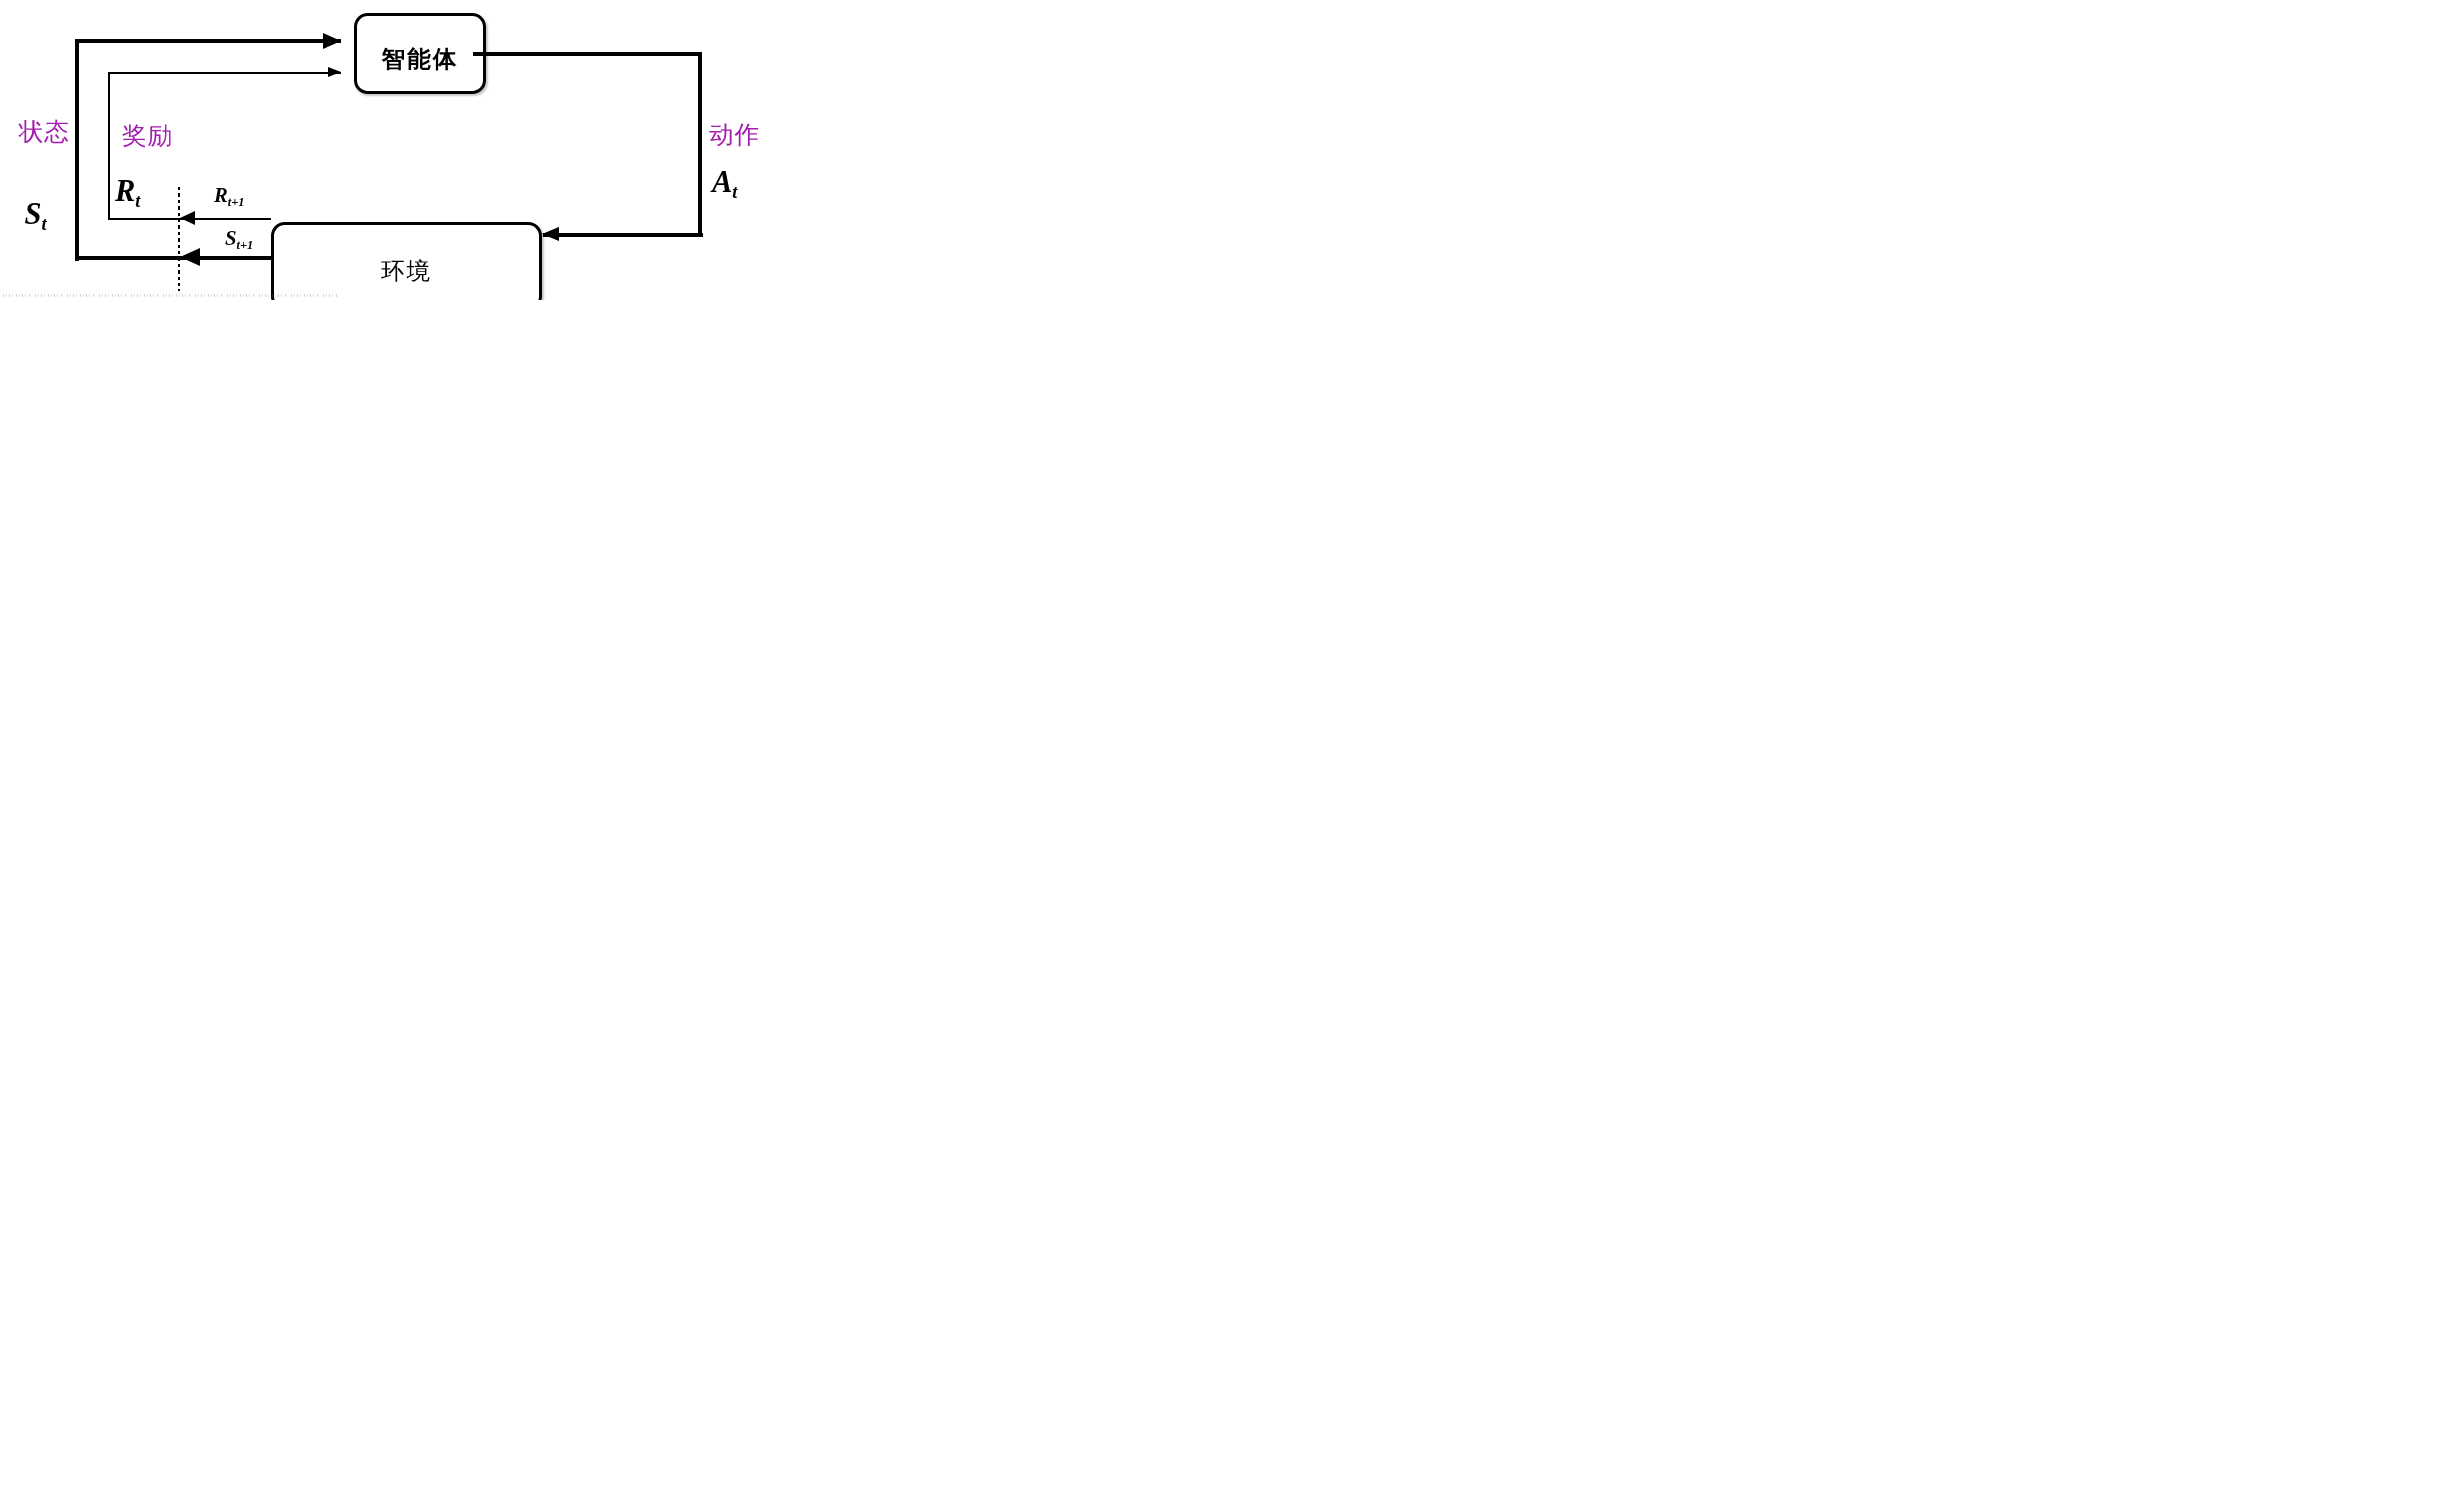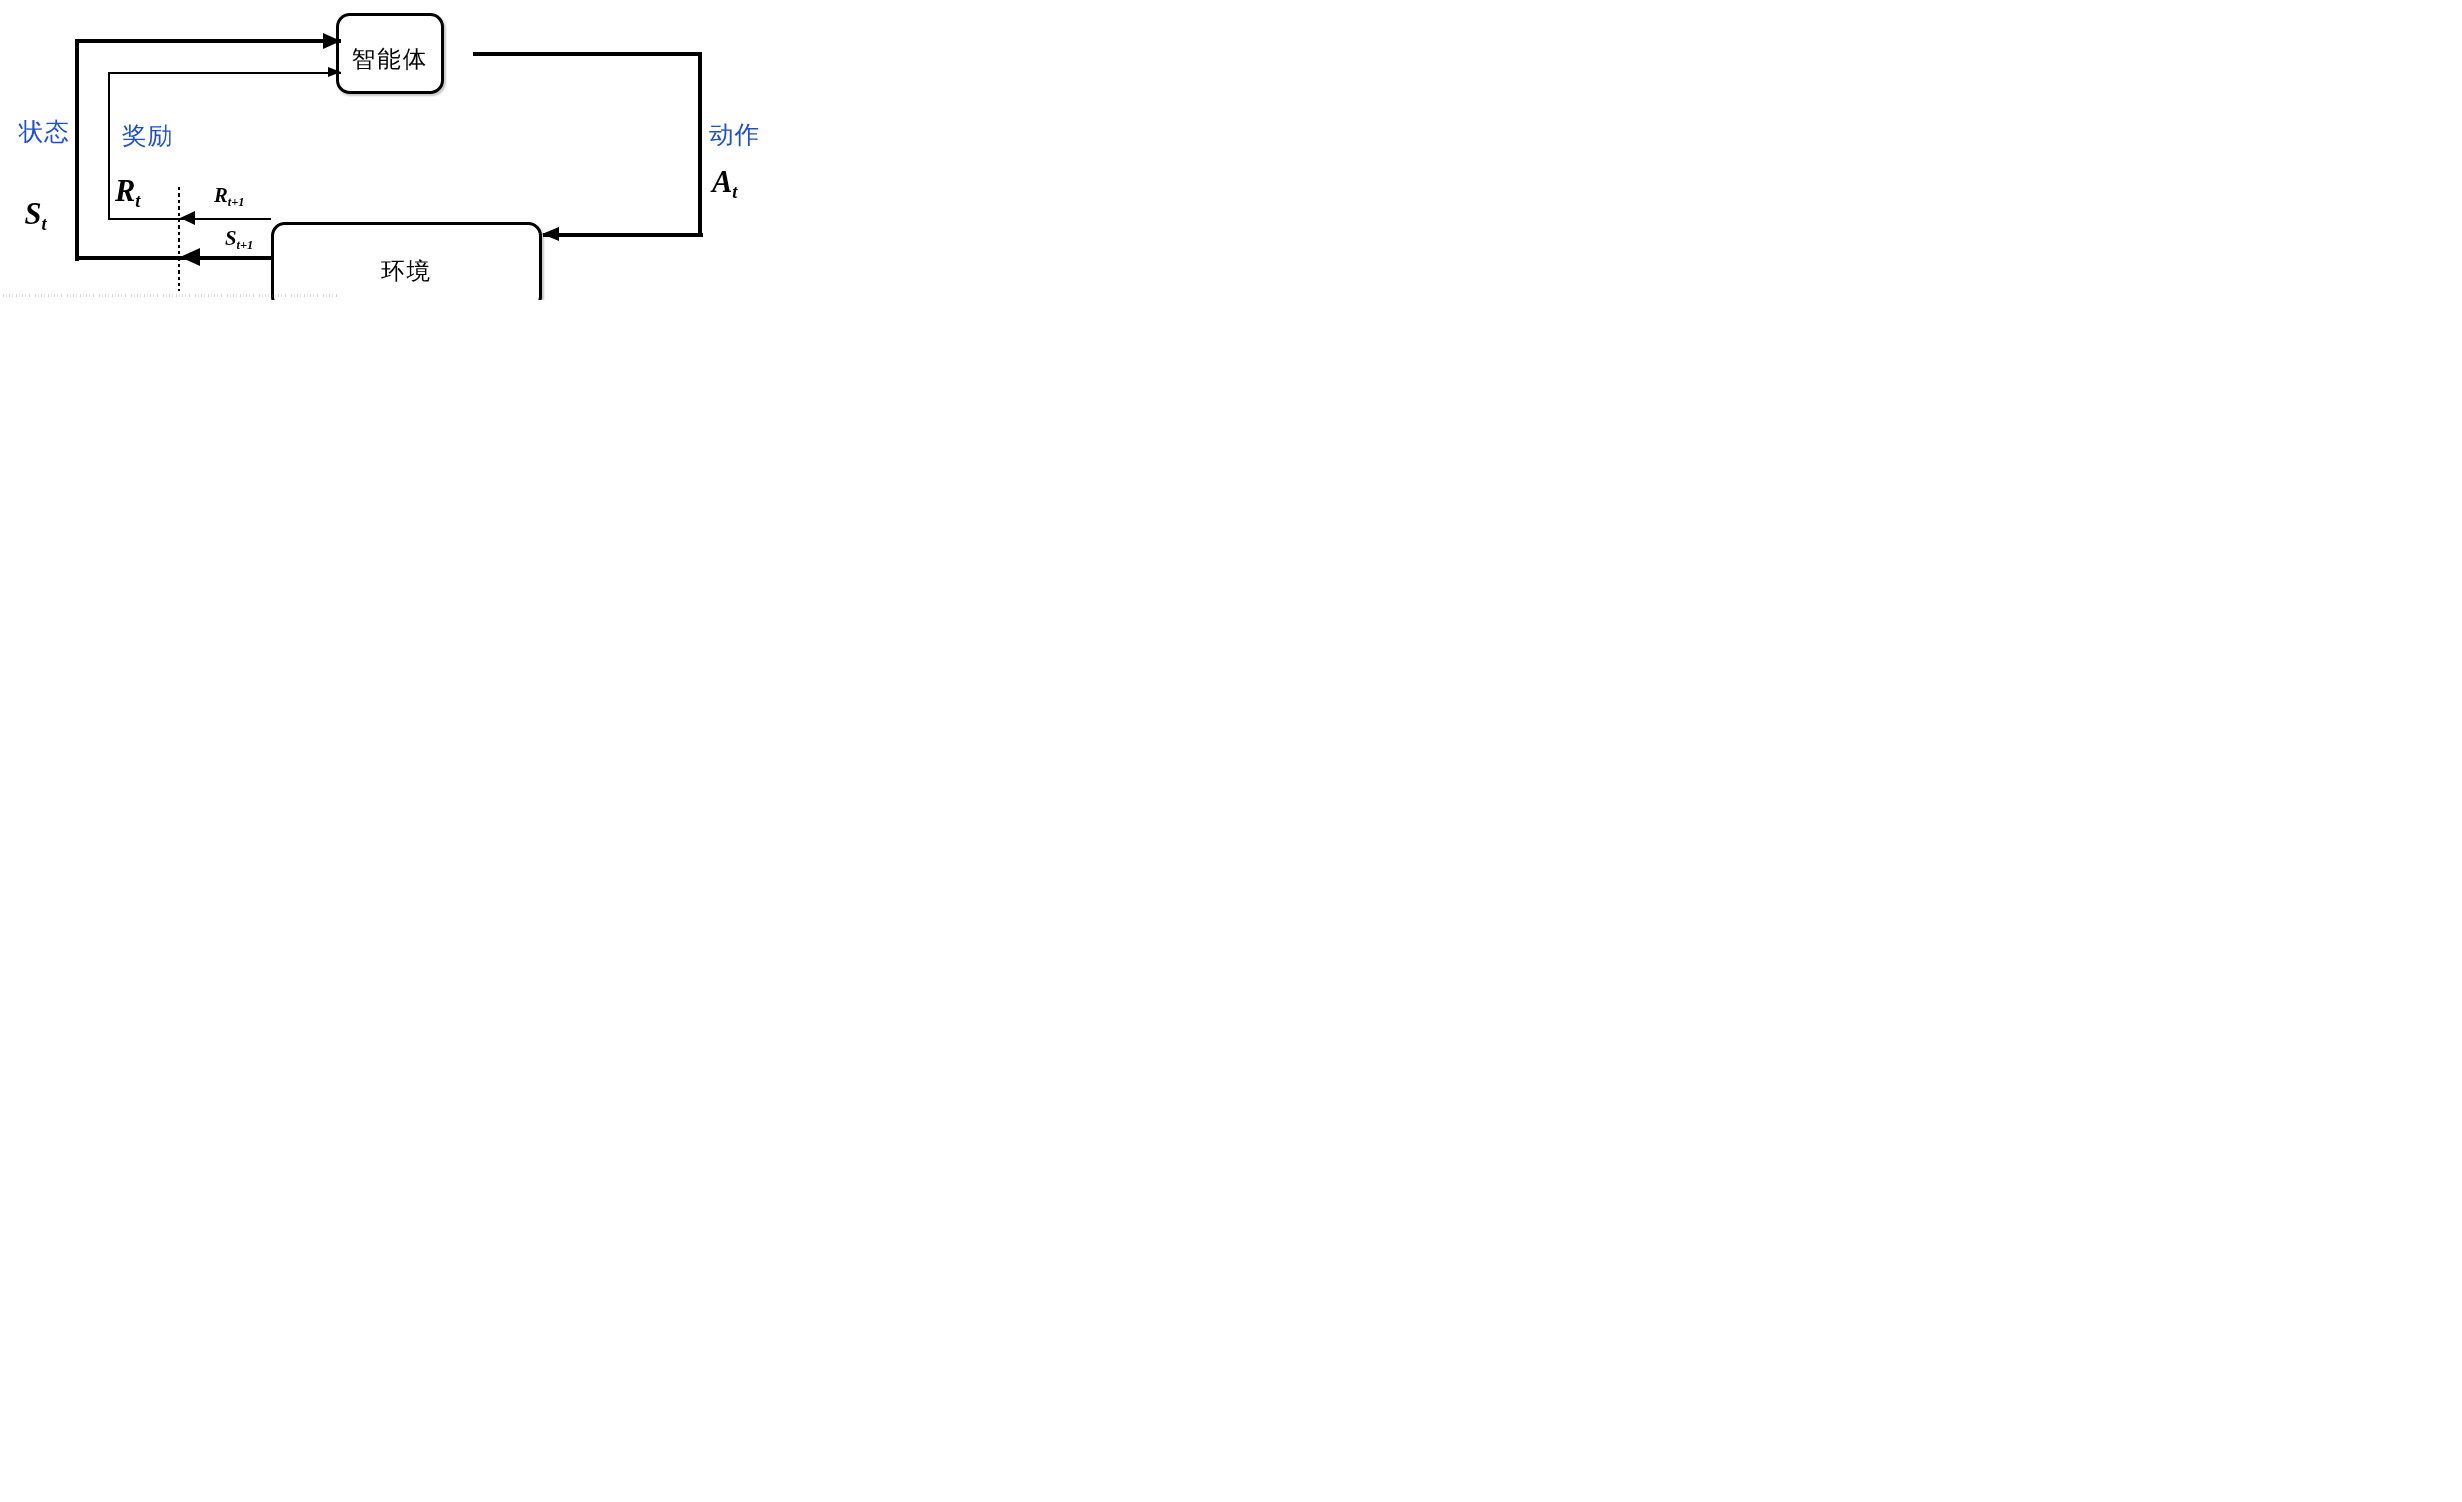--- a/index.html
+++ b/index.html
@@ -32,21 +32,21 @@
   .arrow-right-lg{border-top:8.4px solid transparent;border-bottom:8.4px solid transparent;border-left:18.7px solid #000;}
   .arrow-right-sm{border-top:5.9px solid transparent;border-bottom:5.9px solid transparent;border-left:13.8px solid #000;}
   .arrow-left-lg{border-top:9.8px solid transparent;border-bottom:9.8px solid transparent;border-right:20.7px solid #000;}
   .arrow-left-md{border-top:7.9px solid transparent;border-bottom:7.9px solid transparent;border-right:17.7px solid #000;}
   .arrow-left-sm{border-top:7.4px solid transparent;border-bottom:7.4px solid transparent;border-right:15.8px solid #000;}
   .dashed-v{
     position:absolute;width:1.5px;
     background:repeating-linear-gradient(to bottom,#000 0 3.4px,transparent 3.4px 6.4px);
   }
   .cjk-label{
-    position:absolute;font-size:24.6px;color:#1d4ed8;line-height:1;white-space:nowrap;letter-spacing:1px;
+    position:absolute;font-size:24.6px;color:#a21caf;line-height:1;white-space:nowrap;letter-spacing:1px;
   }
   .math{
     position:absolute;color:#000;line-height:1;white-space:nowrap;
     font-style:italic;font-weight:600;
   }
   .math-lg{font-size:30.5px;}
   .math-md{font-size:20.7px;}
   .math sub{font-size:0.60em;font-style:italic;line-height:0;vertical-align:-0.35em;letter-spacing:0;}
   .artifact{
     position:absolute;left:3px;top:294px;width:335px;height:3px;opacity:0.45;
@@ -54,21 +54,21 @@
       rgba(110,110,110,0.65) 0 1px, transparent 1px 3px,
       rgba(140,140,140,0.5) 3px 3.9px, transparent 3.9px 6.4px);
     filter:blur(0.4px);
   }
 </style>
 </head>
 <body>
 
 <div class="stage">
 
-  <div class="box" style="left:336px;top:12.8px;width:108px;height:81px;">
+  <div class="box" style="left:354px;top:12.8px;width:132px;height:81px;font-weight:bold;">
     <span class="box-label">智能体</span>
   </div>
 
   <div class="box" style="left:271px;top:190px;width:271px;height:88px;margin-top:32px;">
     <span class="box-label">环境</span>
   </div>
 
   <div class="line" style="left:75px;top:256px;width:196px;height:4.4px;"></div>
   <div class="line" style="left:75px;top:39px;width:4.4px;height:222px;"></div>
   <div class="line" style="left:77px;top:39px;width:264px;height:4.4px;"></div>

